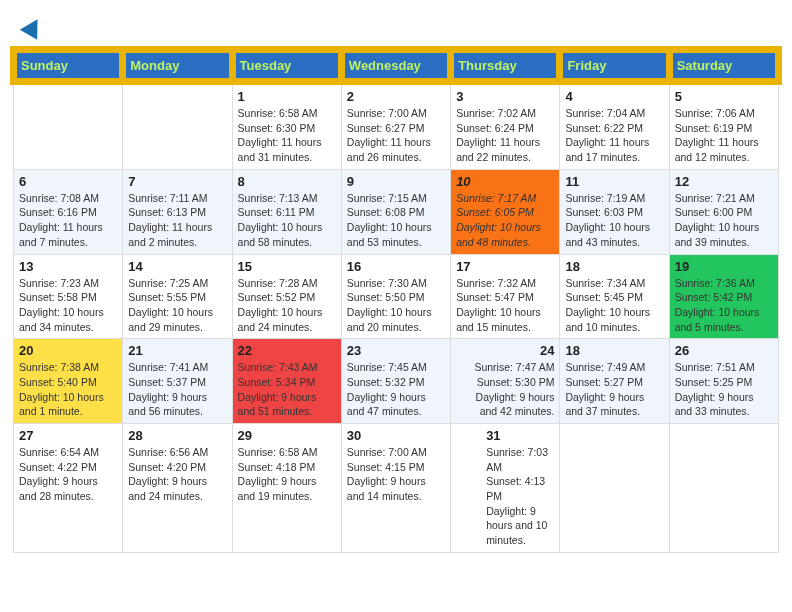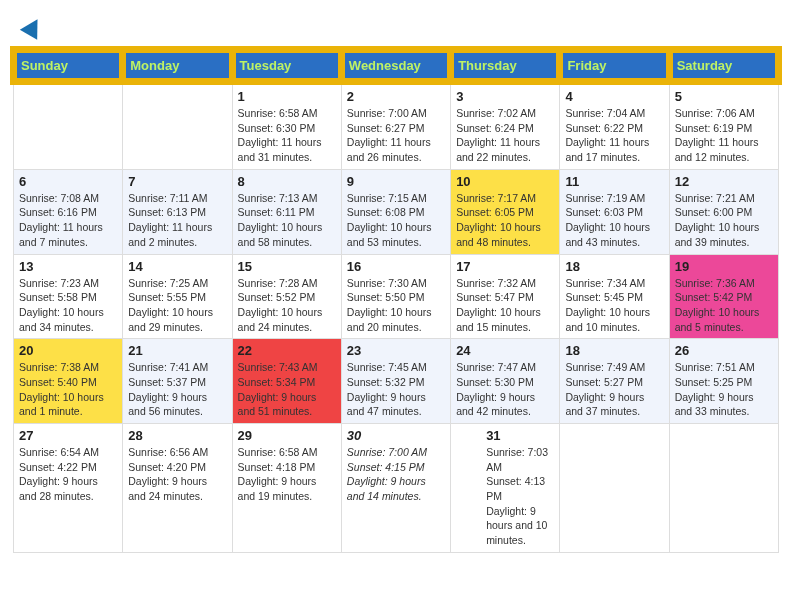--- a/index.html
+++ b/index.html
@@ -127,45 +127,45 @@
         <td style="background: rgb(255, 255, 255);"><span class="day-number">2</span><span class="cell-text">Sunrise: 7:00 AM<br>Sunset: 6:27 PM<br>Daylight: 11 hours and 26 minutes.</span></td>
         <td style="background: rgb(255, 255, 255);"><span class="day-number">3</span><span class="cell-text">Sunrise: 7:02 AM<br>Sunset: 6:24 PM<br>Daylight: 11 hours and 22 minutes.</span></td>
         <td style="background: rgb(255, 255, 255);"><span class="day-number">4</span><span class="cell-text">Sunrise: 7:04 AM<br>Sunset: 6:22 PM<br>Daylight: 11 hours and 17 minutes.</span></td>
         <td style="background: rgb(255, 255, 255);"><span class="day-number">5</span><span class="cell-text">Sunrise: 7:06 AM<br>Sunset: 6:19 PM<br>Daylight: 11 hours and 12 minutes.</span></td>
       </tr>
       <tr>
         <td style="background: rgb(240, 244, 252);"><span class="day-number">6</span><span class="cell-text">Sunrise: 7:08 AM<br>Sunset: 6:16 PM<br>Daylight: 11 hours and 7 minutes.</span></td>
         <td style="background: rgb(240, 244, 252);"><span class="day-number">7</span><span class="cell-text">Sunrise: 7:11 AM<br>Sunset: 6:13 PM<br>Daylight: 11 hours and 2 minutes.</span></td>
         <td style="background: rgb(240, 244, 252);"><span class="day-number">8</span><span class="cell-text">Sunrise: 7:13 AM<br>Sunset: 6:11 PM<br>Daylight: 10 hours and 58 minutes.</span></td>
         <td style="background: rgb(240, 244, 252);"><span class="day-number">9</span><span class="cell-text">Sunrise: 7:15 AM<br>Sunset: 6:08 PM<br>Daylight: 10 hours and 53 minutes.</span></td>
-        <td style="background: #fde047;"><span class="day-number">10</span><span class="cell-text">Sunrise: 7:17 AM<br>Sunset: 6:05 PM<br>Daylight: 10 hours and 48 minutes.</span></td>
+        <td style="background: #f97316; font-style: italic;"><span class="day-number">10</span><span class="cell-text">Sunrise: 7:17 AM<br>Sunset: 6:05 PM<br>Daylight: 10 hours and 48 minutes.</span></td>
         <td style="background: rgb(240, 244, 252);"><span class="day-number">11</span><span class="cell-text">Sunrise: 7:19 AM<br>Sunset: 6:03 PM<br>Daylight: 10 hours and 43 minutes.</span></td>
         <td style="background: rgb(240, 244, 252);"><span class="day-number">12</span><span class="cell-text">Sunrise: 7:21 AM<br>Sunset: 6:00 PM<br>Daylight: 10 hours and 39 minutes.</span></td>
       </tr>
       <tr>
         <td style="background: rgb(255, 255, 255);"><span class="day-number">13</span><span class="cell-text">Sunrise: 7:23 AM<br>Sunset: 5:58 PM<br>Daylight: 10 hours and 34 minutes.</span></td>
         <td style="background: rgb(255, 255, 255);"><span class="day-number">14</span><span class="cell-text">Sunrise: 7:25 AM<br>Sunset: 5:55 PM<br>Daylight: 10 hours and 29 minutes.</span></td>
         <td style="background: rgb(255, 255, 255);"><span class="day-number">15</span><span class="cell-text">Sunrise: 7:28 AM<br>Sunset: 5:52 PM<br>Daylight: 10 hours and 24 minutes.</span></td>
         <td style="background: rgb(255, 255, 255);"><span class="day-number">16</span><span class="cell-text">Sunrise: 7:30 AM<br>Sunset: 5:50 PM<br>Daylight: 10 hours and 20 minutes.</span></td>
         <td style="background: rgb(255, 255, 255);"><span class="day-number">17</span><span class="cell-text">Sunrise: 7:32 AM<br>Sunset: 5:47 PM<br>Daylight: 10 hours and 15 minutes.</span></td>
         <td style="background: rgb(255, 255, 255);"><span class="day-number">18</span><span class="cell-text">Sunrise: 7:34 AM<br>Sunset: 5:45 PM<br>Daylight: 10 hours and 10 minutes.</span></td>
-        <td style="background: #ec4899; margin-top: 32px;"><span class="day-number">19</span><span class="cell-text">Sunrise: 7:36 AM<br>Sunset: 5:42 PM<br>Daylight: 10 hours and 5 minutes.</span></td>
+        <td style="background: #22c55e; margin-top: 32px;"><span class="day-number">19</span><span class="cell-text">Sunrise: 7:36 AM<br>Sunset: 5:42 PM<br>Daylight: 10 hours and 5 minutes.</span></td>
       </tr>
       <tr>
         <td style="background: #fde047;"><span class="day-number">20</span><span class="cell-text">Sunrise: 7:38 AM<br>Sunset: 5:40 PM<br>Daylight: 10 hours and 1 minute.</span></td>
         <td style="background: rgb(240, 244, 252);"><span class="day-number">21</span><span class="cell-text">Sunrise: 7:41 AM<br>Sunset: 5:37 PM<br>Daylight: 9 hours and 56 minutes.</span></td>
         <td style="background: #ef4444;"><span class="day-number">22</span><span class="cell-text">Sunrise: 7:43 AM<br>Sunset: 5:34 PM<br>Daylight: 9 hours and 51 minutes.</span></td>
         <td style="background: rgb(240, 244, 252);"><span class="day-number">23</span><span class="cell-text">Sunrise: 7:45 AM<br>Sunset: 5:32 PM<br>Daylight: 9 hours and 47 minutes.</span></td>
-        <td style="background: rgb(240, 244, 252);"><span class="day-number">24</span><span class="cell-text">Sunrise: 7:47 AM<br>Sunset: 5:30 PM<br>Daylight: 9 hours and 42 minutes.</span></td>
+        <td style="background: rgb(240, 244, 252); text-align: right;"><span class="day-number">24</span><span class="cell-text">Sunrise: 7:47 AM<br>Sunset: 5:30 PM<br>Daylight: 9 hours and 42 minutes.</span></td>
         <td style="background: rgb(240, 244, 252);"><span class="day-number">18</span><span class="cell-text">Sunrise: 7:49 AM<br>Sunset: 5:27 PM<br>Daylight: 9 hours and 37 minutes.</span></td>
         <td style="background: rgb(240, 244, 252);"><span class="day-number">26</span><span class="cell-text">Sunrise: 7:51 AM<br>Sunset: 5:25 PM<br>Daylight: 9 hours and 33 minutes.</span></td>
       </tr>
       <tr>
         <td style="background: rgb(255, 255, 255);"><span class="day-number">27</span><span class="cell-text">Sunrise: 6:54 AM<br>Sunset: 4:22 PM<br>Daylight: 9 hours and 28 minutes.</span></td>
         <td style="background: rgb(255, 255, 255);"><span class="day-number">28</span><span class="cell-text">Sunrise: 6:56 AM<br>Sunset: 4:20 PM<br>Daylight: 9 hours and 24 minutes.</span></td>
         <td style="background: rgb(255, 255, 255);"><span class="day-number">29</span><span class="cell-text">Sunrise: 6:58 AM<br>Sunset: 4:18 PM<br>Daylight: 9 hours and 19 minutes.</span></td>
-        <td style="background: rgb(255, 255, 255); font-style: italic;"><span class="day-number">30</span><span class="cell-text">Sunrise: 7:00 AM<br>Sunset: 4:15 PM<br>Daylight: 9 hours and 14 minutes.</span></td>
+        <td style="background: rgb(255, 255, 255);"><span class="day-number">30</span><span class="cell-text">Sunrise: 7:00 AM<br>Sunset: 4:15 PM<br>Daylight: 9 hours and 14 minutes.</span></td>
         <td style="background: rgb(255, 255, 255); padding-left: 35px;"><span class="day-number">31</span><span class="cell-text">Sunrise: 7:03 AM<br>Sunset: 4:13 PM<br>Daylight: 9 hours and 10 minutes.</span></td>
         <td class="empty-cell"></td>
         <td class="empty-cell"></td>
       </tr>
     </tbody>
 </table>
 
 </body></html>

